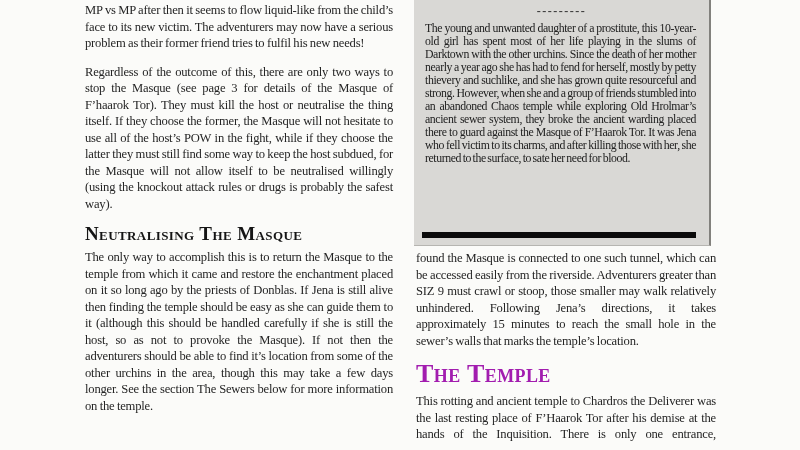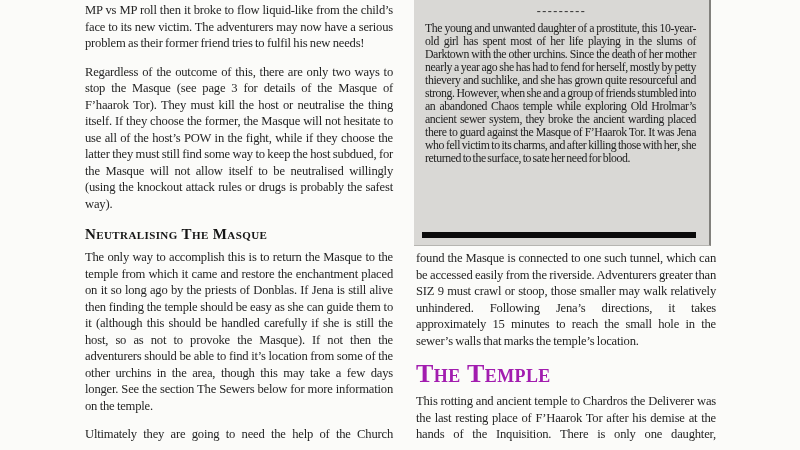--- a/index.html
+++ b/index.html
@@ -24,21 +24,21 @@
     font-size:12.6px;line-height:16.5px;
     letter-spacing:-0.2px;word-spacing:-0.5px;
     text-align:justify;
     color:#252525;
   }
   p.tight{}
   p.force-justify{text-align-last:justify;}
   
   .h-small{
     margin:6px 0 5px 0;
-    font-size:15px;line-height:20px;
+    font-size:19px;line-height:20px;
     font-variant:small-caps;
     font-weight:600;
     letter-spacing:0.4px;
     color:#151515;
   }
   .h-large{
     margin:8px 0 6px 0;
     font-size:26px;line-height:26px;
     font-variant:small-caps;
     font-weight:600;
@@ -75,32 +75,31 @@
     position:absolute;left:8px;right:13px;bottom:7px;height:6px;
     background:#0b0b0b;
   }
 </style>
 </head>
 <body>
 
 <div class="page">
 
   <div class="col-left">
-    <p class="body-p">MP vs MP roll then it broke to flow liquid-like from the child’s face to its new victim. The adventurers may now have a serious problem as their former friend tries to fulfil his new needs!</p>
+    <p class="body-p">MP vs MP after then it seems to flow liquid-like from the child’s face to its new victim. The adventurers may now have a serious problem as their former friend tries to fulfil his new needs!</p>
     <p class="body-p">Regardless of the outcome of this, there are only two ways to stop the Masque (see page 3 for details of the Masque of F’haarok Tor). They must kill the host or neutralise the thing itself. If they choose the former, the Masque will not hesitate to use all of the host’s POW in the fight, while if they choose the latter they must still find some way to keep the host subdued, for the Masque will not allow itself to be neutralised willingly (using the knockout attack rules or drugs is probably the safest way).</p>
     <h2 class="h-small">Neutralising The Masque</h2>
     <p class="body-p tight">The only way to accomplish this is to return the Masque to the temple from which it came and restore the enchantment placed on it so long ago by the priests of Donblas. If Jena is still alive then finding the temple should be easy as she can guide them to it (although this should be handled carefully if she is still the host, so as not to provoke the Masque). If not then the adventurers should be able to find it’s location from some of the other urchins in the area, though this may take a few days longer. See the section The Sewers below for more information on the temple.</p>
-    <p class="body-p force-justify">Ultimately they are going to need the help of the Church</p>
   </div>
 
   <aside class="sidebar-box">
     <div class="dashes">---------</div>
     <p class="box-p">The young and unwanted daughter of a prostitute, this 10-year-old girl has spent most of her life playing in the slums of Darktown with the other urchins. Since the death of her mother nearly a year ago she has had to fend for herself, mostly by petty thievery and suchlike, and she has grown quite resourceful and strong. However, when she and a group of friends stumbled into an abandoned Chaos temple while exploring Old Hrolmar’s ancient sewer system, they broke the ancient warding placed there to guard against the Masque of F’Haarok Tor. It was Jena who fell victim to its charms, and after killing those with her, she returned to the surface, to sate her need for blood.</p>
     <div class="box-bar"></div>
   </aside>
 
   <div class="col-right">
     <p class="body-p">found the Masque is connected to one such tunnel, which can be accessed easily from the riverside. Adventurers greater than SIZ 9 must crawl or stoop, those smaller may walk relatively unhindered. Following Jena’s directions, it takes approximately 15 minutes to reach the small hole in the sewer’s walls that marks the temple’s location.</p>
     <h1 class="h-large">The Temple</h1>
-    <p class="body-p force-justify">This rotting and ancient temple to Chardros the Deliverer was the last resting place of F’Haarok Tor after his demise at the hands of the Inquisition. There is only one daughter,</p>
+    <p class="body-p force-justify">This rotting and ancient temple to Chardros the Deliverer was the last resting place of F’Haarok Tor after his demise at the hands of the Inquisition. There is only one entrance,</p>
   </div>
 
 </div>
 
 </body></html>

